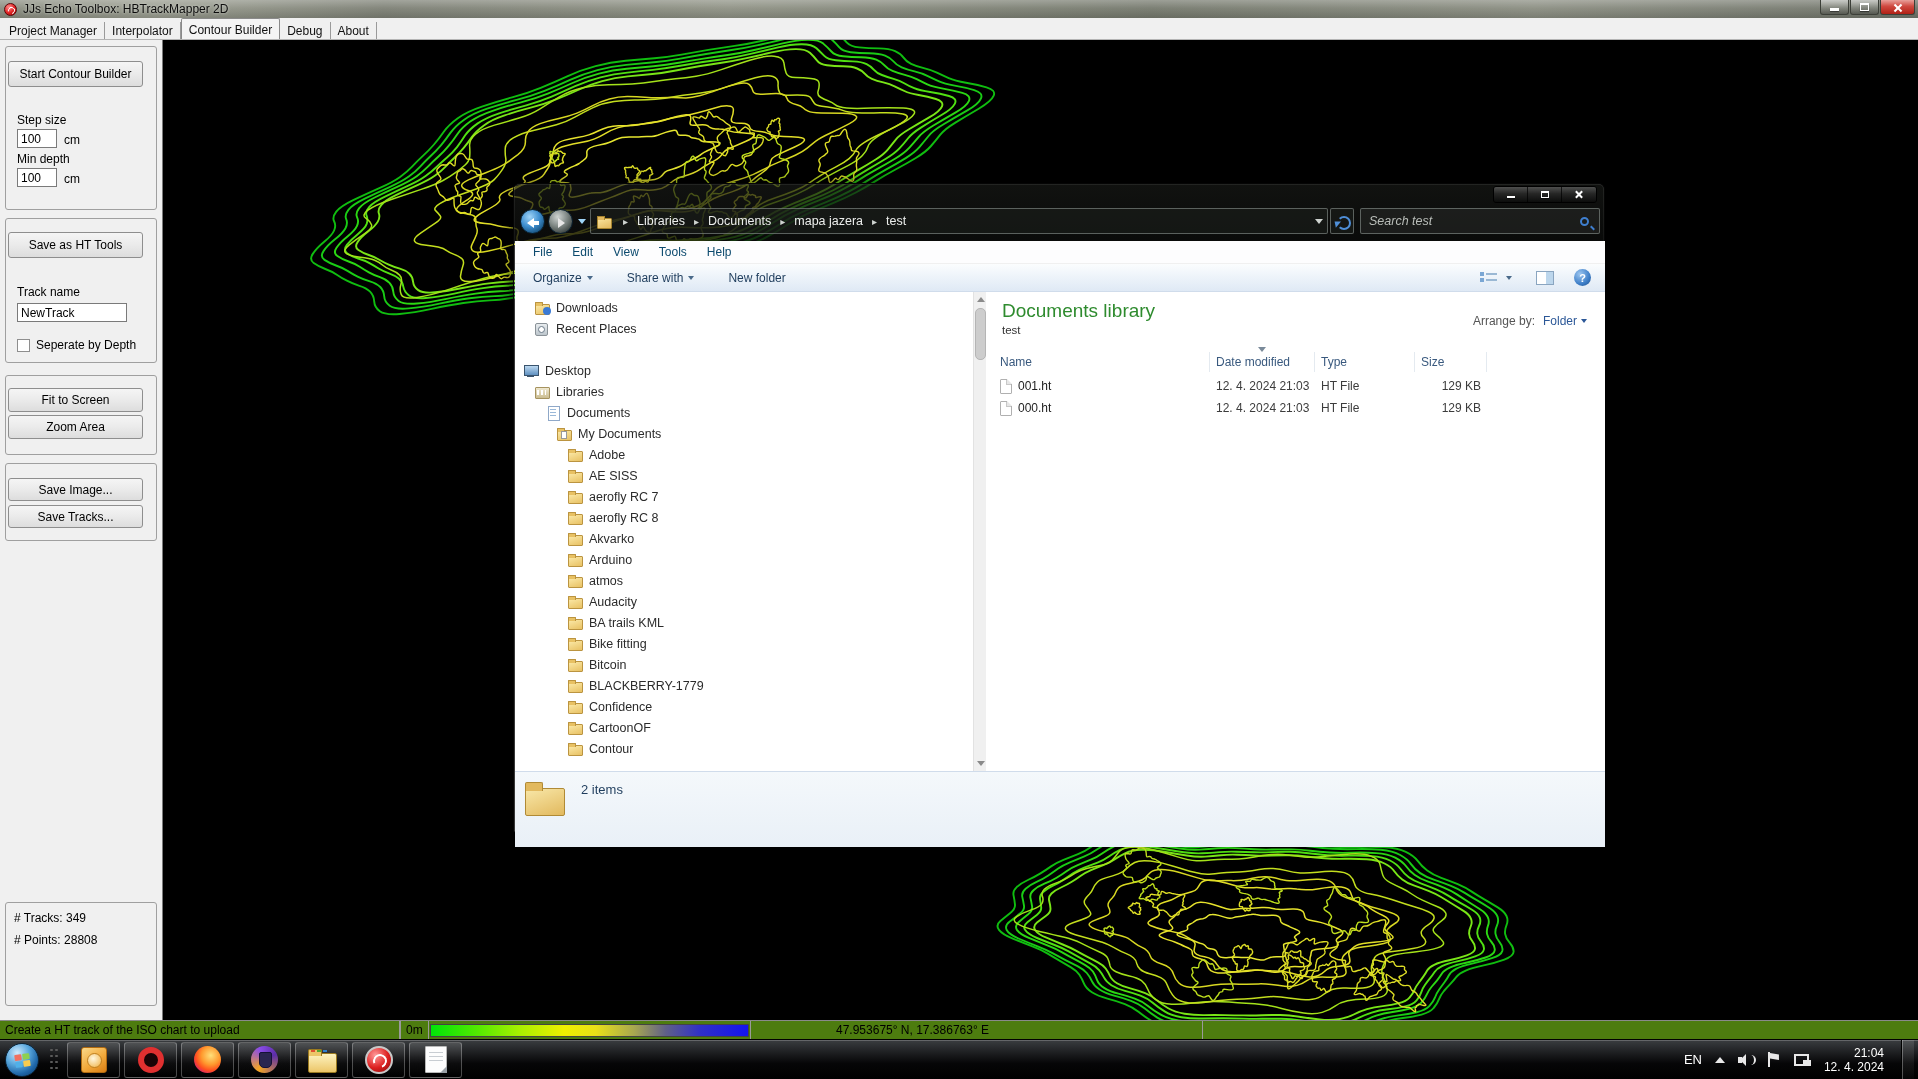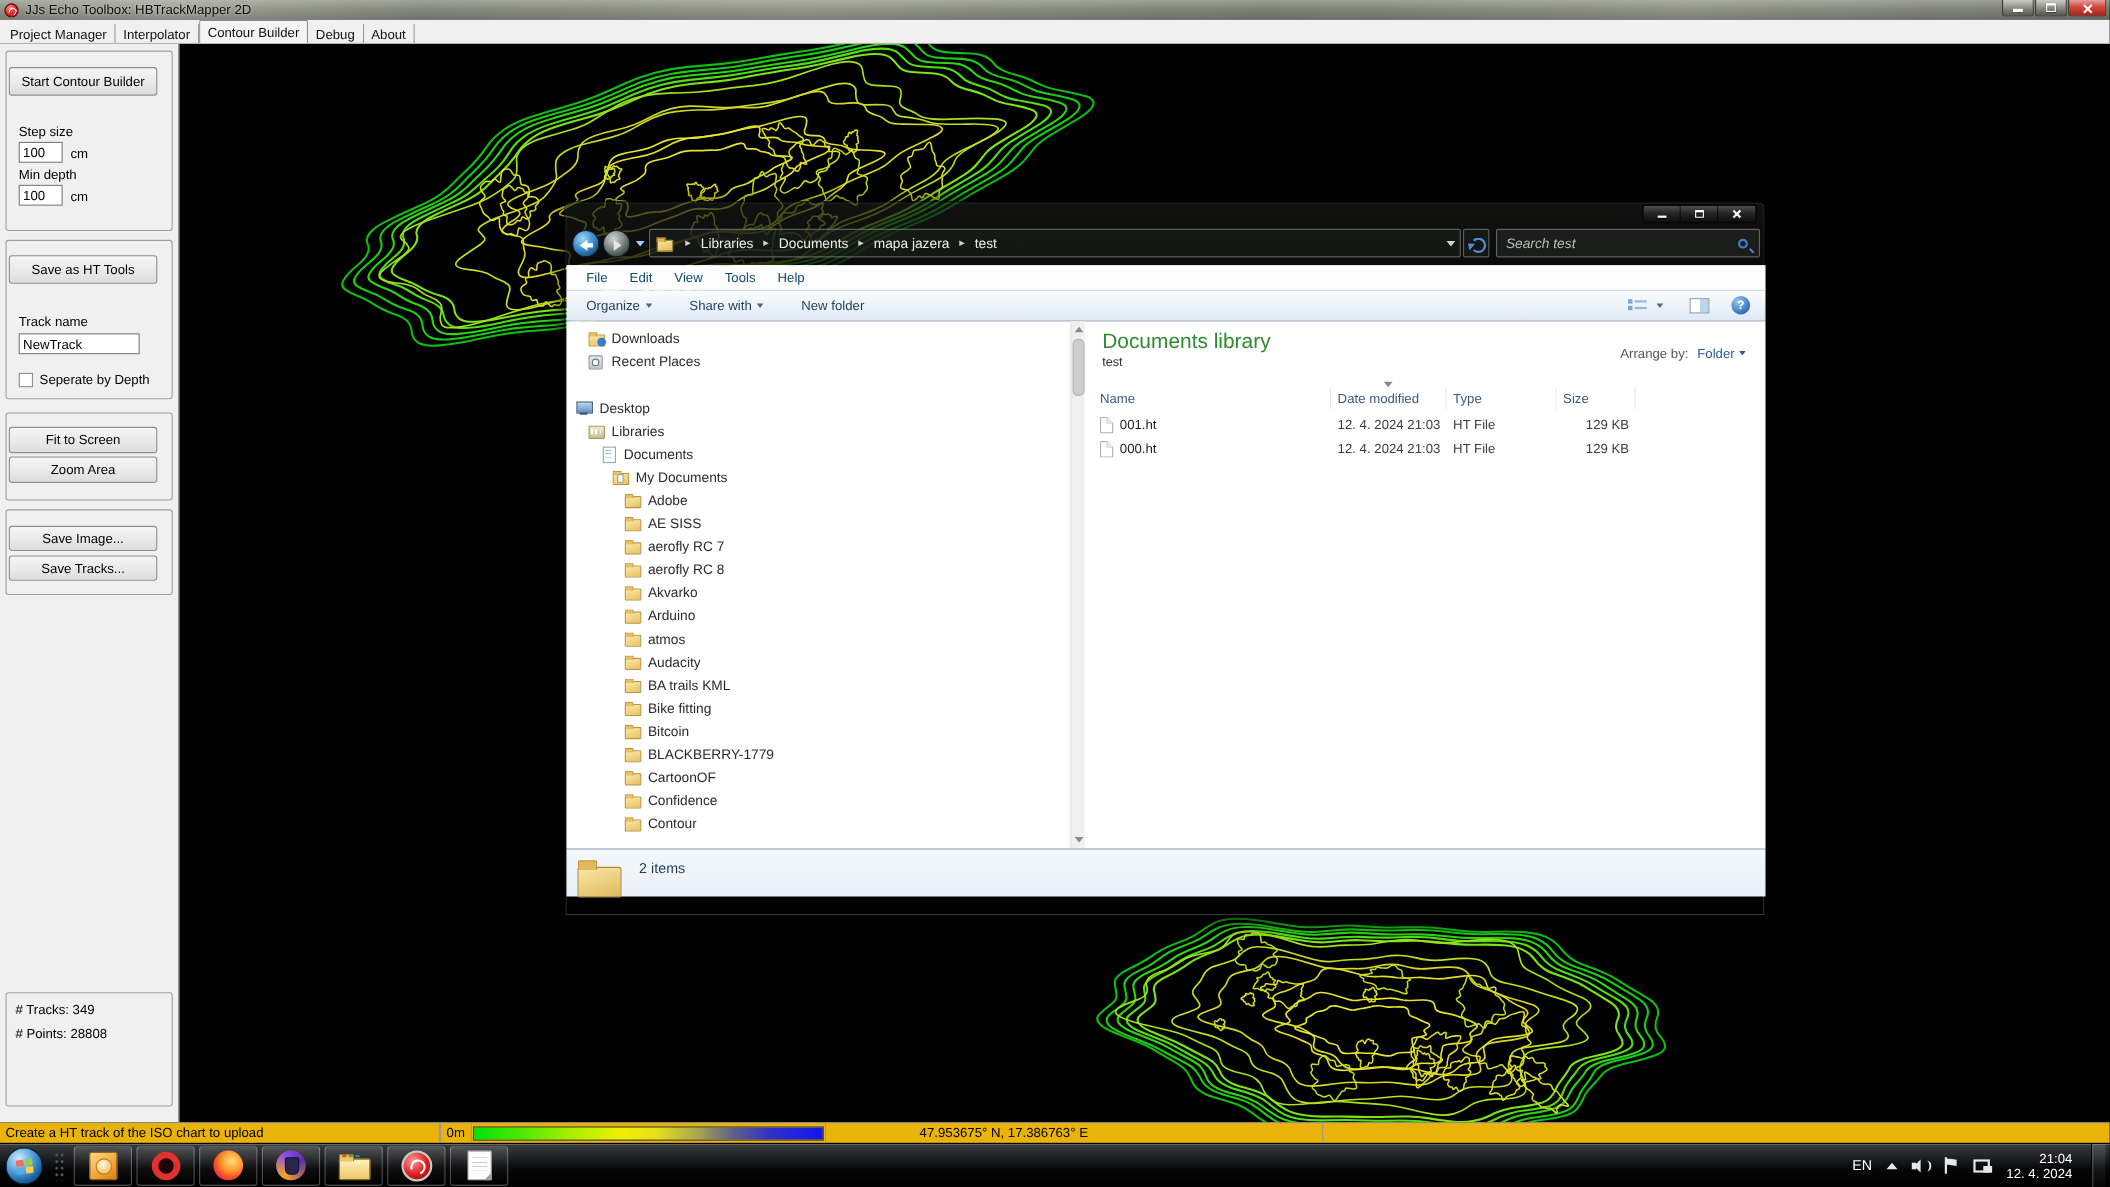--- a/index.html
+++ b/index.html
@@ -144,28 +144,28 @@
 .sort-tri { position:absolute; left:46%; top:-5px; width:0; height:0; border-left:4px solid transparent; border-right:4px solid transparent; border-top:5px solid #7a8a9a; }
 .file-rows { position:absolute; left:8px; top:83px; width:500px; }
 .file-row { display:flex; height:22px; align-items:center; font-size:12px; color:#3c3c3c; }
 .fcell { padding:0 6px; overflow:hidden; white-space:nowrap; }
 .f-name { width:216px; display:flex; align-items:center; gap:6px; color:#1e1e1e; }
 .f-date { width:105px; } .f-type { width:100px; } .f-size { width:72px; text-align:right; }
 .file-ico { width:12px; height:15px; background:#fff; border:1px solid #b0b0b0; border-radius:1px; position:relative; flex:none; }
 .file-ico::before{content:'';position:absolute;right:-1px;top:-1px;border-left:5px solid #e6e6e6;border-top:5px solid #fff;border-right:none;border-bottom:none;box-shadow:-1px 1px 0 #c8c8c8;}
 
 
-.ex-status { position:absolute; left:1px; top:587px; width:1090px; height:44px; background:linear-gradient(#f4f8fb,#e9f0f7); border-top:1px solid #d0dceb; display:flex; align-items:flex-start; padding:6px 0 0 10px; gap:14px; }
+.ex-status { position:absolute; left:1px; top:587px; width:1090px; height:76px; background:linear-gradient(#f4f8fb,#e9f0f7); border-top:1px solid #d0dceb; display:flex; align-items:flex-start; padding:6px 0 0 10px; gap:14px; }
 .big-folder { width:42px; height:36px; position:relative; margin-top:2px;}
 .big-folder::before{content:'';position:absolute;left:0;top:8px;width:38px;height:26px;background:linear-gradient(160deg,#f8e7a8,#e2b95e);border:1px solid #b08a35;border-radius:2px;}
 .big-folder::after{content:'';position:absolute;left:0;top:2px;width:16px;height:8px;background:#e2b95e;border:1px solid #b08a35;border-bottom:none;border-radius:2px 2px 0 0;}
 .items-count { font-size:13px; color:#1e3c5c; margin-top:4px; }
 
 
-.statusbar { position:absolute; left:0; top:1020px; width:1918px; height:19px; background:#eab308; border-top:1px solid #8a8a8a; display:flex; align-items:stretch; font-size:12px; }
+.statusbar { position:absolute; left:0; top:1020px; width:1918px; height:19px; background:#4d7c0f; border-top:1px solid #8a8a8a; display:flex; align-items:stretch; font-size:12px; }
 .sb-cell { border-right:1px solid #9a9a9a; display:flex; align-items:center; padding:0 5px; white-space:nowrap; }
 .sb-hint { width:400px; }
 .sb-min { width:29px; border-left:1px solid #9a9a9a; }
 .sb-grad { width:322px; padding:0; }
 .sb-grad .grad { width:100%; height:13px; margin:0 1px; border:1px solid #444; }
 .sb-max { width:80px;margin-top:35px; }
 .sb-coord { width:372px; }
 .sb-fill { flex:1; border-right:none; }
 
 
@@ -523,26 +523,26 @@
             <span class="tree-label">Bitcoin</span>
           </div>
 
           <div class="tree-item" data-indent="4">
             <span class="tree-ico" data-icon="folder"><span class="sub"></span></span>
             <span class="tree-label">BLACKBERRY-1779</span>
           </div>
 
           <div class="tree-item" data-indent="4">
             <span class="tree-ico" data-icon="folder"><span class="sub"></span></span>
+            <span class="tree-label">Confidence</span>
+          </div>
+
+          <div class="tree-item" data-indent="4">
+            <span class="tree-ico" data-icon="folder"><span class="sub"></span></span>
             <span class="tree-label">CartoonOF</span>
-          </div>
-
-          <div class="tree-item" data-indent="4">
-            <span class="tree-ico" data-icon="folder"><span class="sub"></span></span>
-            <span class="tree-label">Confidence</span>
           </div>
 
 
           <div class="tree-item" data-indent="4">
             <span class="tree-ico" data-icon="folder"><span class="sub"></span></span>
             <span class="tree-label">Contour</span>
           </div>
         </div>
       <div class="tree-scroll">
         <span class="up"></span>

